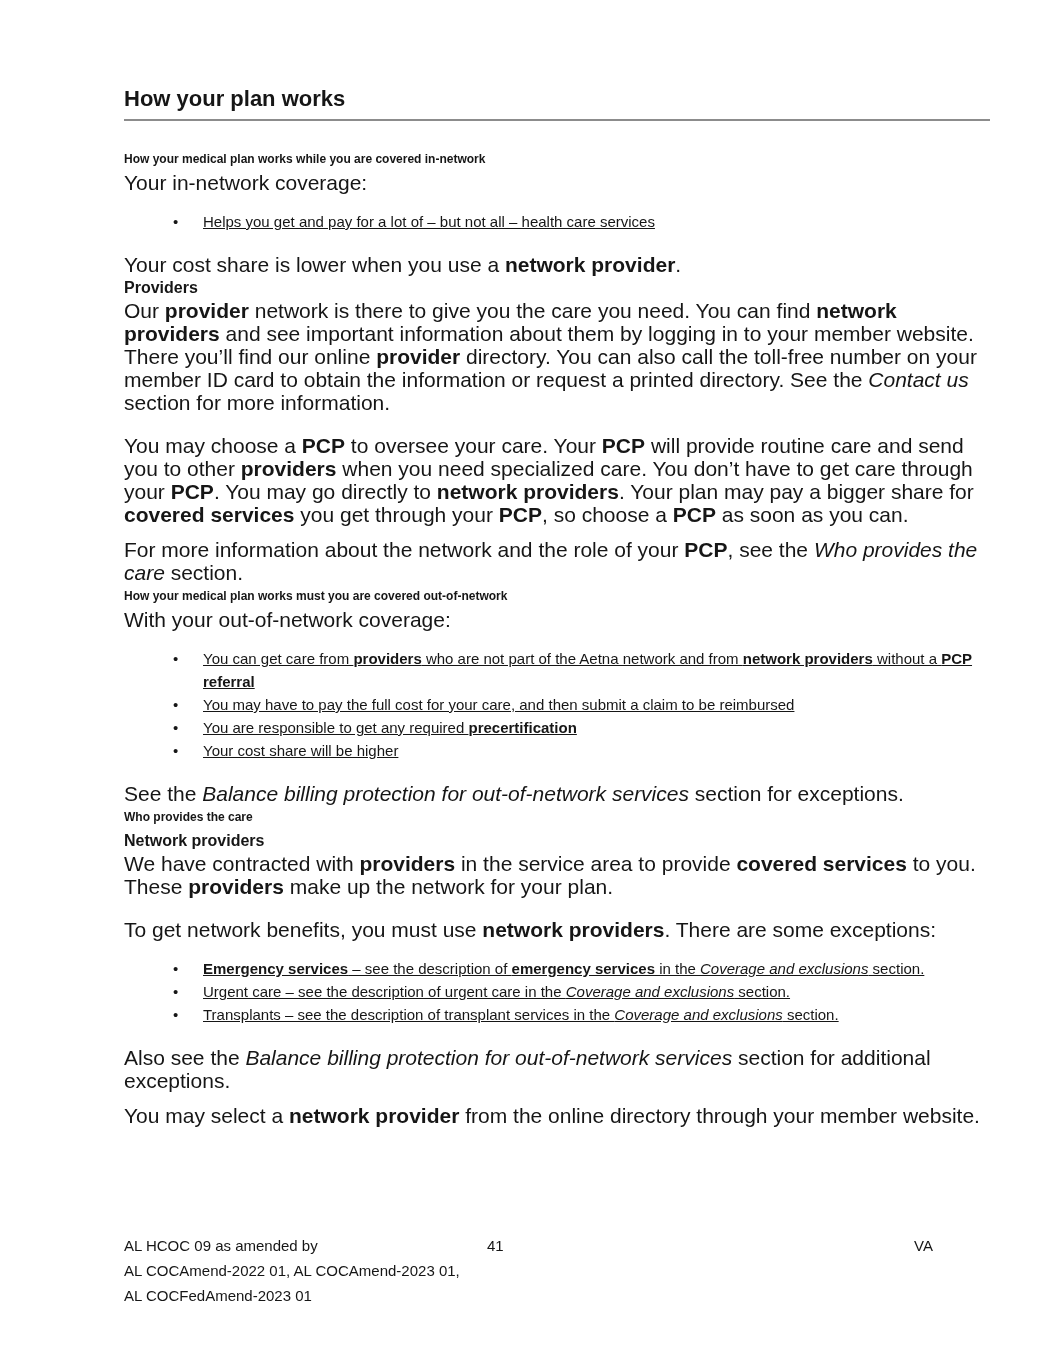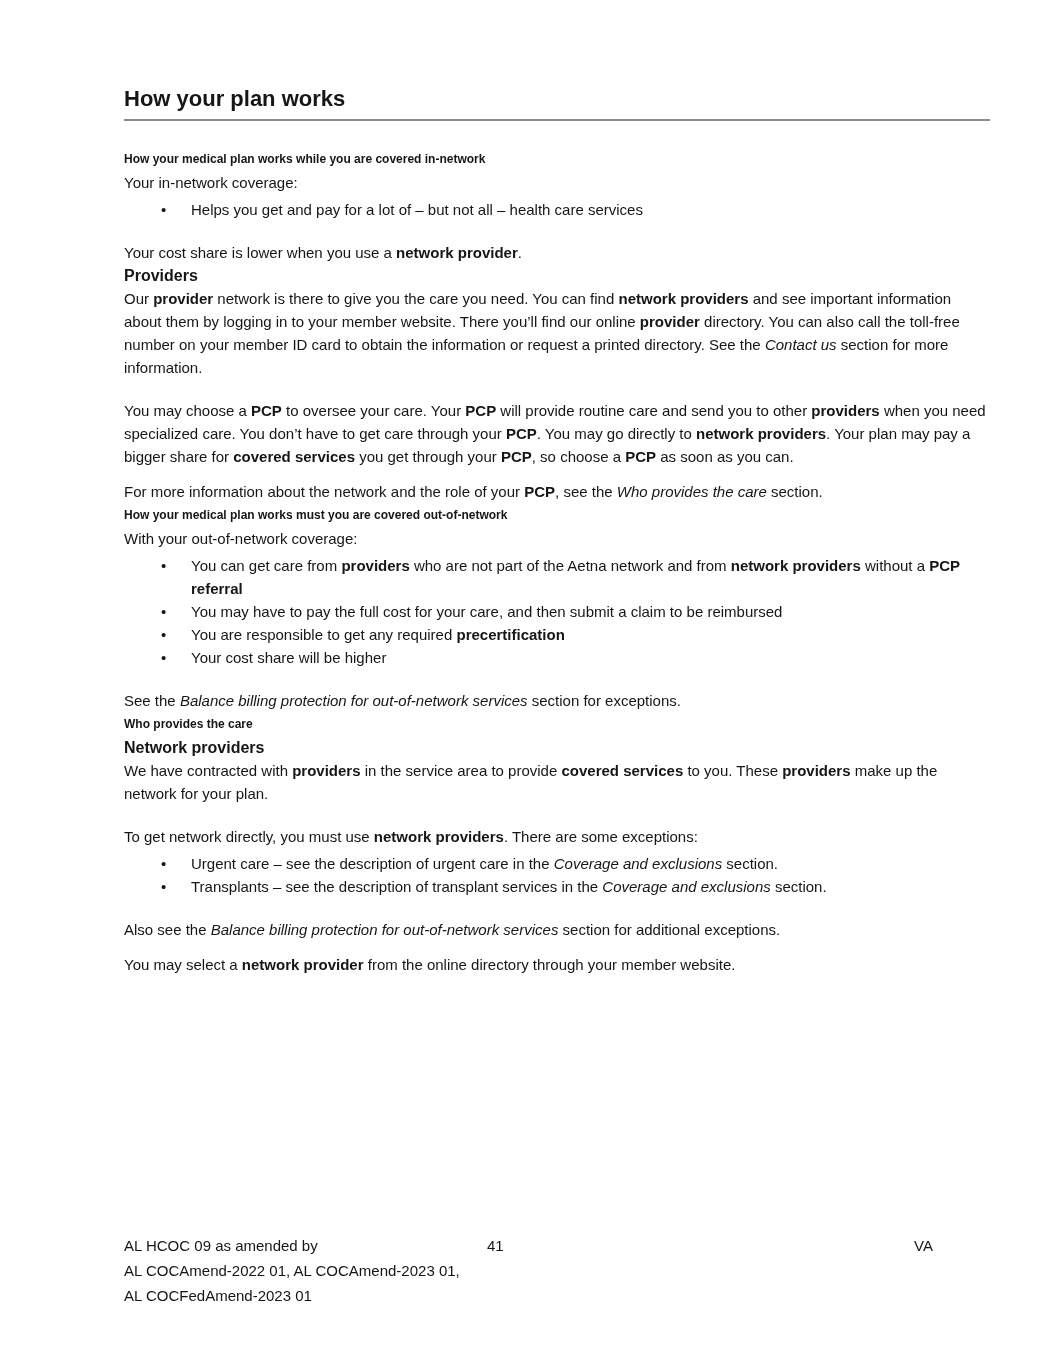--- a/index.html
+++ b/index.html
@@ -22,22 +22,22 @@
     border-bottom:2px solid #8c8c8c;
   }
   h2.section-heading {
     font-size:12px; line-height:24px; font-weight:bold;
     margin:0;
   }
   h3.sub-heading {
     font-size:16px; line-height:23px; font-weight:bold;
     margin:0;
   }
-  p { font-size:15px; line-height:23px; margin:0; }
-  ul.doc-list { list-style:none; margin:4px; padding:0; }
+  p { font-size:21px; line-height:23px; margin:0; }
+  ul.doc-list { list-style:none; margin:16px; padding:0;text-decoration:underline; }
   ul.doc-list li {
     position:relative;
     font-size:15px; line-height:23px;
     padding-left:63px;
   }
   ul.doc-list li::before {
     content:"\2022";
     position:absolute; left:33px; top:0;
     font-size:15px; line-height:23px;
   }
@@ -79,22 +79,23 @@
       <li><span>You can get care from </span><span style="font-weight: bold;">providers</span><span> who are not part of the Aetna network and from </span><span style="font-weight: bold;">network providers</span><span> without a </span><span style="font-weight: bold;">PCP referral</span></li>
       <li><span>You may have to pay the full cost for your care, and then submit a claim to be reimbursed</span></li>
       <li><span>You are responsible to get any required </span><span style="font-weight: bold;">precertification</span></li>
       <li><span>Your cost share will be higher</span></li>
     </ul>
     <p class="mt23"><span>See the </span><span style="font-style: italic;">Balance billing protection for out-of-network services</span><span> section for exceptions.</span></p>
 
     <h2 class="section-heading mt26">Who provides the care</h2>
     <h3 class="sub-heading mt26">Network providers</h3>
     <p><span>We have contracted with </span><span style="font-weight: bold;">providers</span><span> in the service area to provide </span><span style="font-weight: bold;">covered services</span><span> to you. These </span><span style="font-weight: bold;">providers</span><span> make up the network for your plan.</span></p>
-    <p class="mt23"><span>To get network directly, you must use </span><span style="font-weight: bold;">network providers</span><span>. There are some exceptions:</span></p>
+    <p class="mt23"><span>To get network benefits, you must use </span><span style="font-weight: bold;">network providers</span><span>. There are some exceptions:</span></p>
     <ul class="doc-list">
+      <li><span style="font-weight: bold;">Emergency services</span><span> – see the description of </span><span style="font-weight: bold;">emergency services</span><span> in the </span><span style="font-style: italic;">Coverage and exclusions</span><span> section.</span></li>
       <li><span>Urgent care – see the description of urgent care in the </span><span style="font-style: italic;">Coverage and exclusions</span><span> section.</span></li>
       <li><span>Transplants – see the description of transplant services in the </span><span style="font-style: italic;">Coverage and exclusions</span><span> section.</span></li>
     </ul>
     <p class="mt23"><span>Also see the </span><span style="font-style: italic;">Balance billing protection for out-of-network services</span><span> section for additional exceptions.</span></p>
     <p class="mt24"><span>You may select a </span><span style="font-weight: bold;">network provider</span><span> from the online directory through your member website.</span></p>
 
   </div>
 
   <div class="footer">
     <div class="footer-line1">

